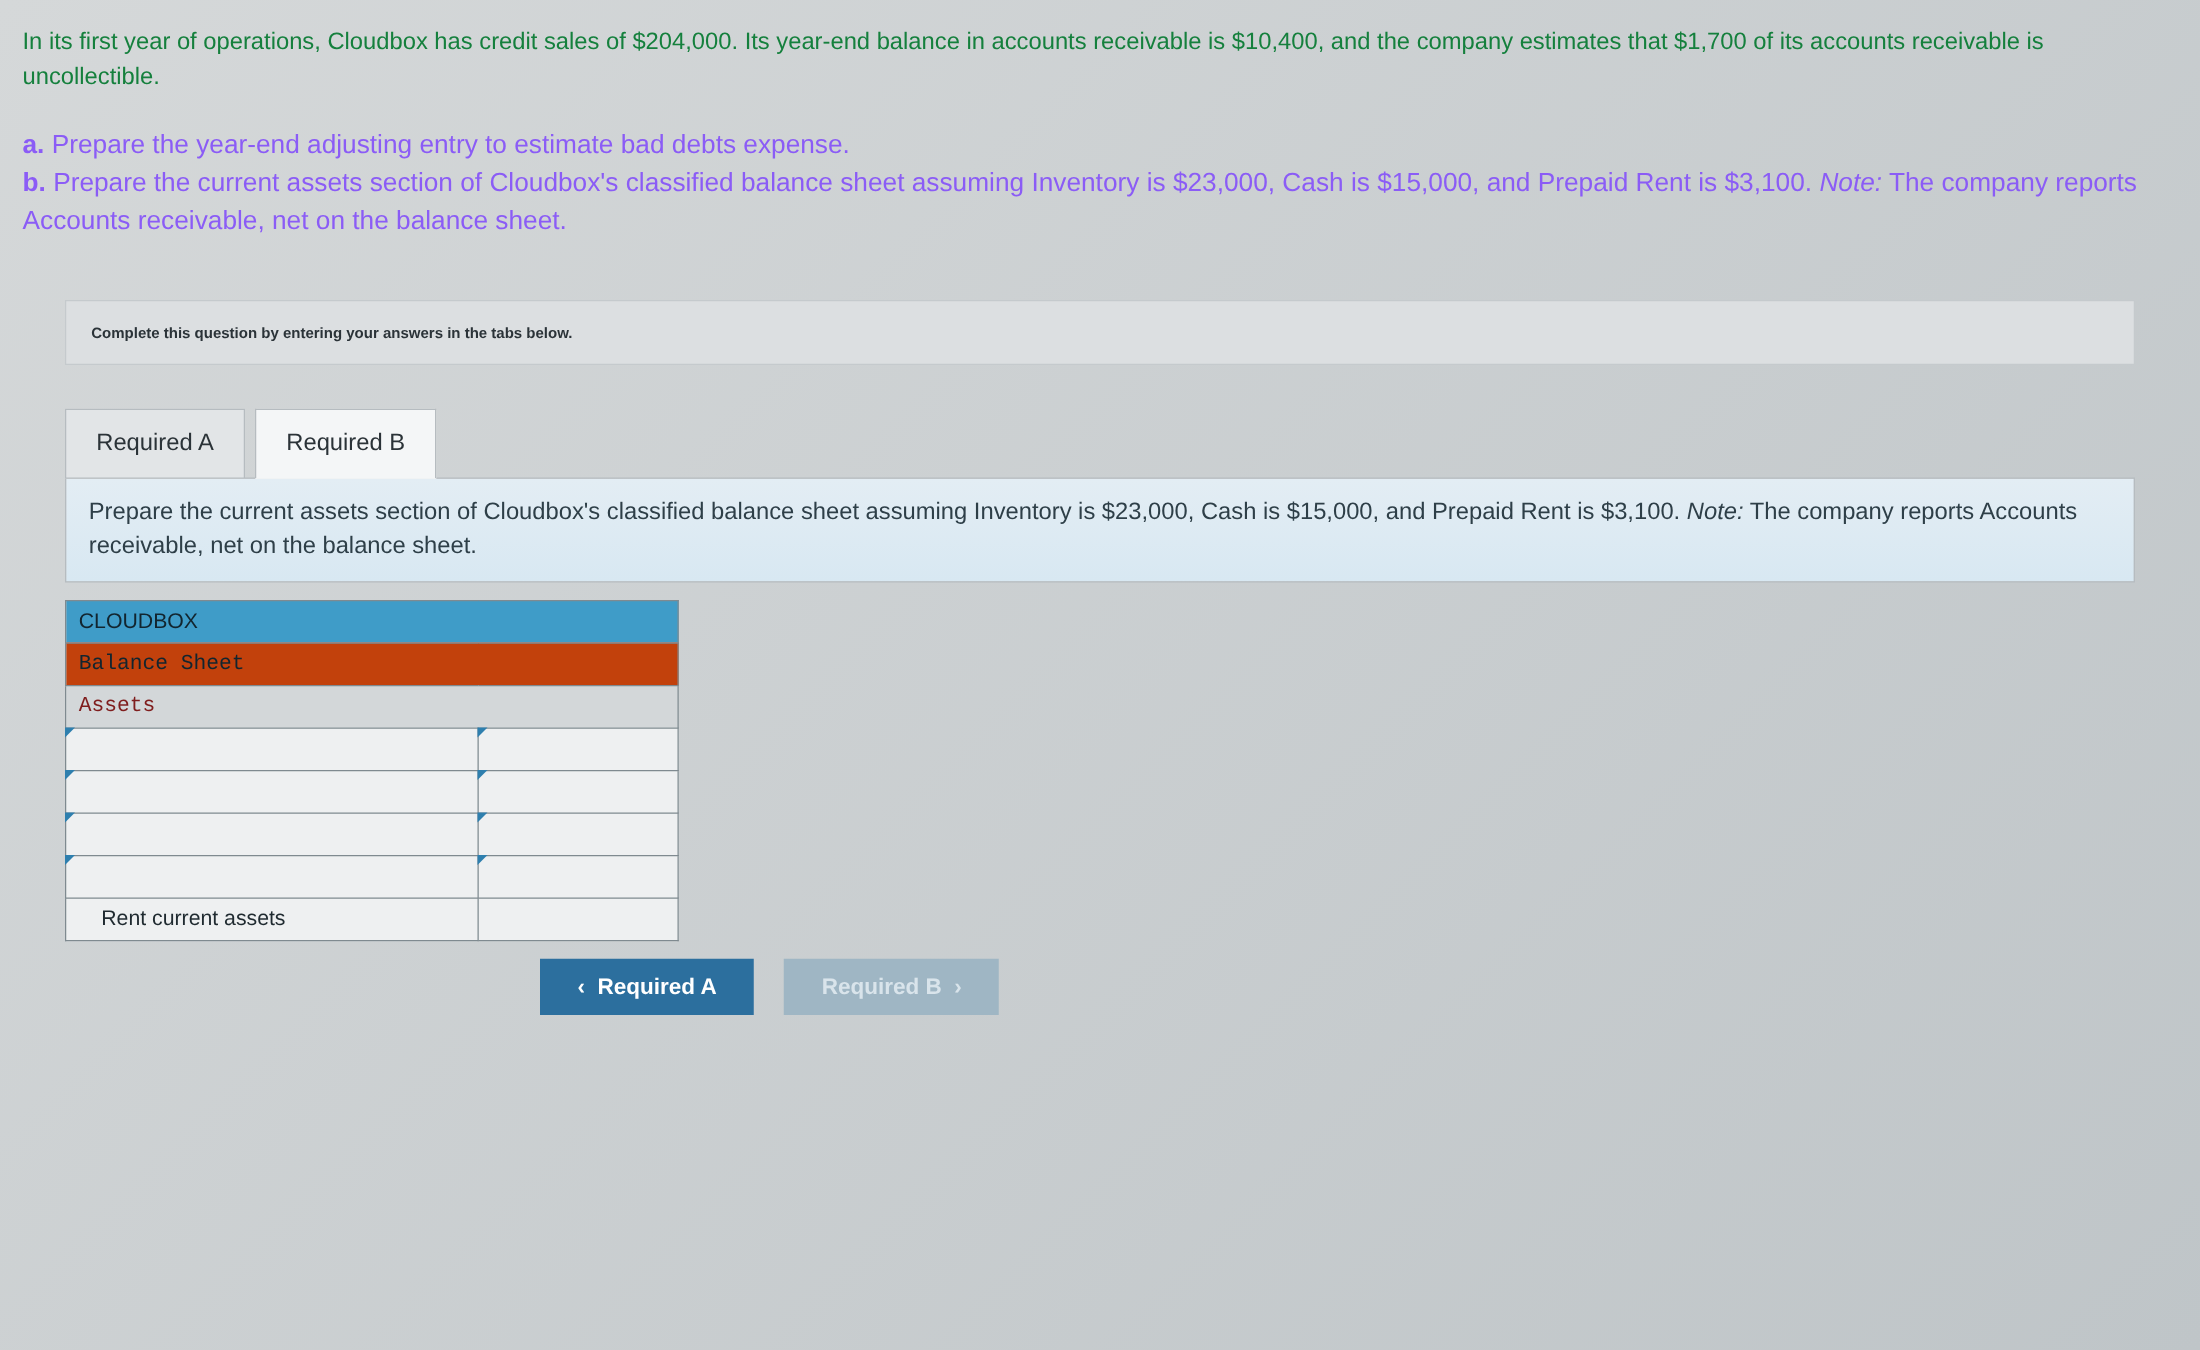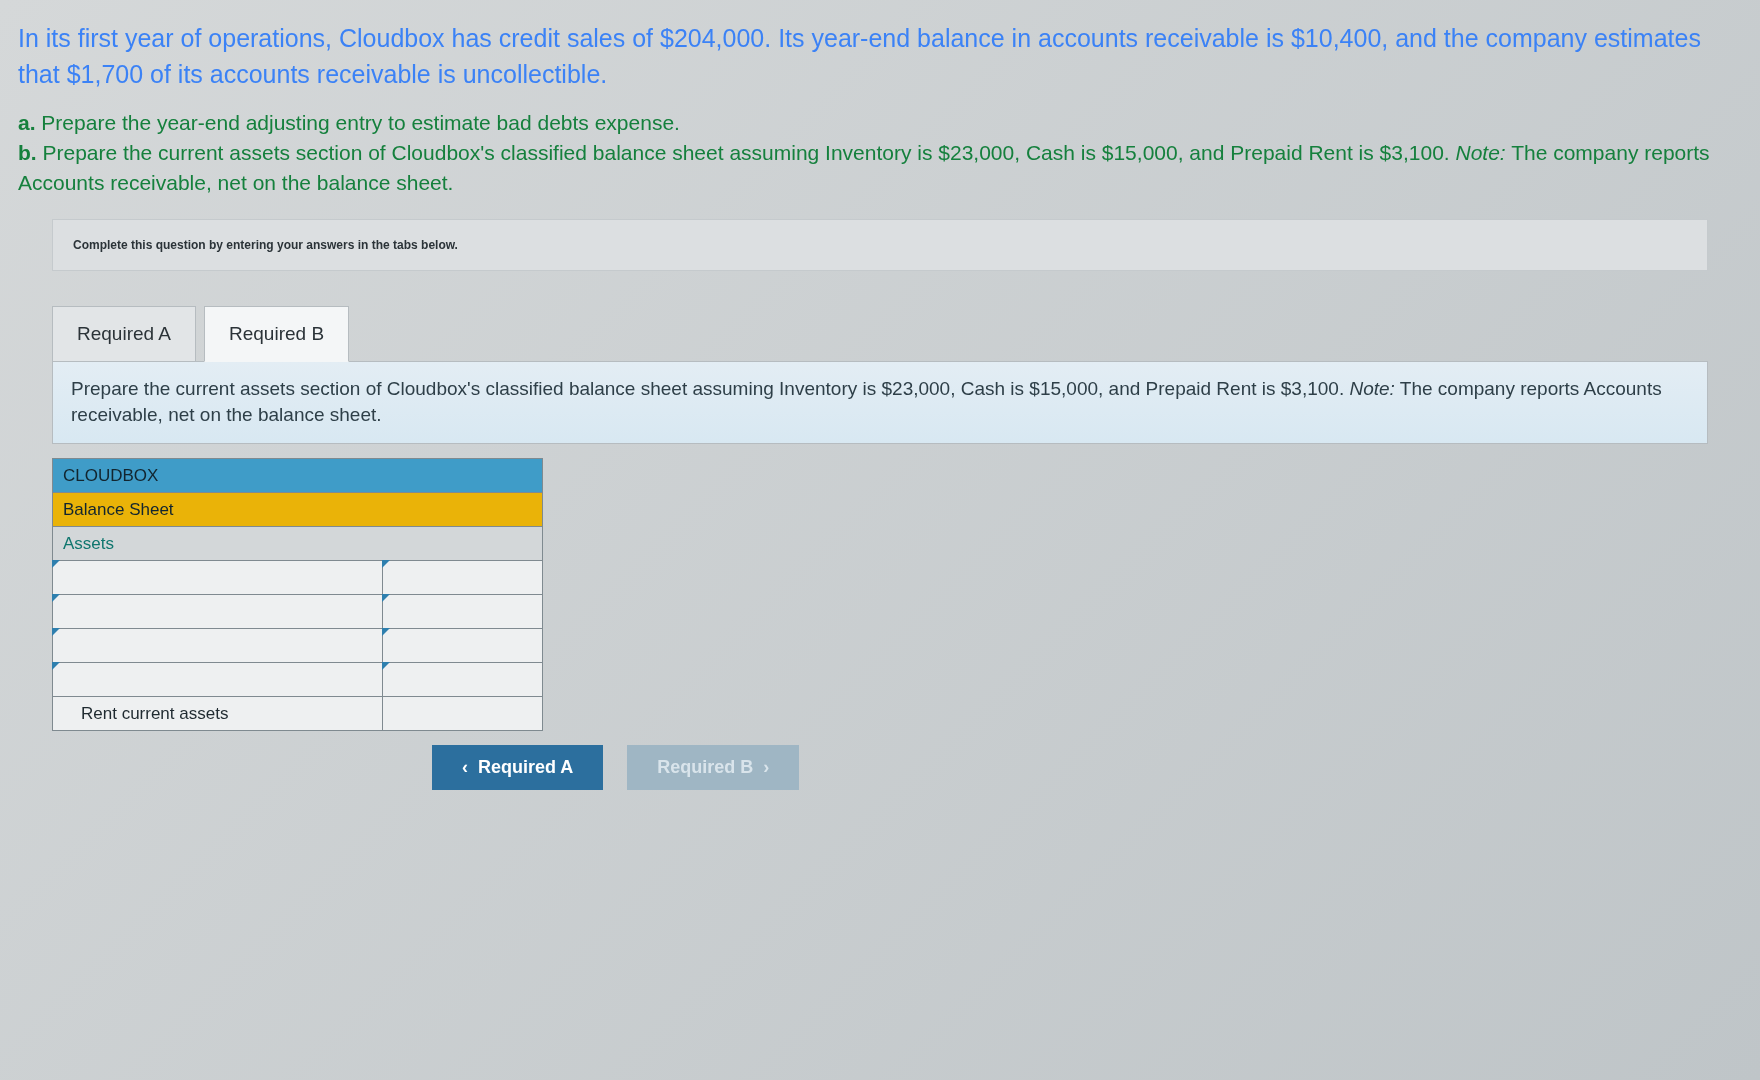--- a/index.html
+++ b/index.html
@@ -6,22 +6,22 @@
   body {
     font-family: Arial, Helvetica, sans-serif;
     background: #d7dbdc;
     background: linear-gradient(135deg, #d5d8d9 0%, #bfc5c8 100%);
     width: 1760px;
     height: 1080px;
     padding: 20px 18px;
     color: #2a3b44;
     overflow: hidden;
   }
-  .intro { font-size: 25px; line-height: 1.45; margin-bottom: 15px; color: #3b82f6; }
-  .req-list { font-size: 21px; line-height: 1.45; margin-bottom: 20px; color: #15803d; }
+  .intro { font-size: 19px; line-height: 1.45; margin-bottom: 26px; color: #15803d; }
+  .req-list { font-size: 21px; line-height: 1.45; margin-bottom: 48px; color: #8b5cf6; }
   .req-list b { font-weight: bold; }
   .req-list .note-label { font-style: italic; }
   .answer-area { padding: 0 34px; }
   .instruct-bar {
     background: #dcdfe1;
     border: 1px solid #c5cacd;
     padding: 18px 20px;
     font-size: 12px;
     font-weight: bold;
     color: #2b3338;
@@ -56,22 +56,22 @@
     color: #1f2a30;
   }
   table.sheet td, table.sheet th {
     border: 1px solid #7f8a90;
     padding: 6px 10px;
     height: 34px;
     text-align: left;
     font-weight: normal;
   }
   .hdr-blue { background: #3f9cc8; text-align: center; font-weight: bold; color: #12252f; }
-  .hdr-blue2 { background: #eab308; text-align: center; font-weight: bold; color: #12252f; }
-  .hdr-gray { background: #d3d7d9; text-align: center; font-weight: bold; color: #0f766e; }
+  .hdr-blue2 { background: #c2410c; text-align: center; font-weight: bold; color: #12252f; font-family: Liberation Mono, monospace; }
+  .hdr-gray { background: #d3d7d9; text-align: center; font-weight: bold; color: #7f1d1d; font-family: Liberation Mono, monospace; }
   .col-label { width: 330px; }
   .col-amt { width: 160px; }
   .drop-cell { position: relative; }
   .drop-cell::before {
     content: "";
     position: absolute;
     left: -1px; top: -1px;
     width: 0; height: 0;
     border-top: 8px solid #2e7fae;
     border-right: 8px solid transparent;

